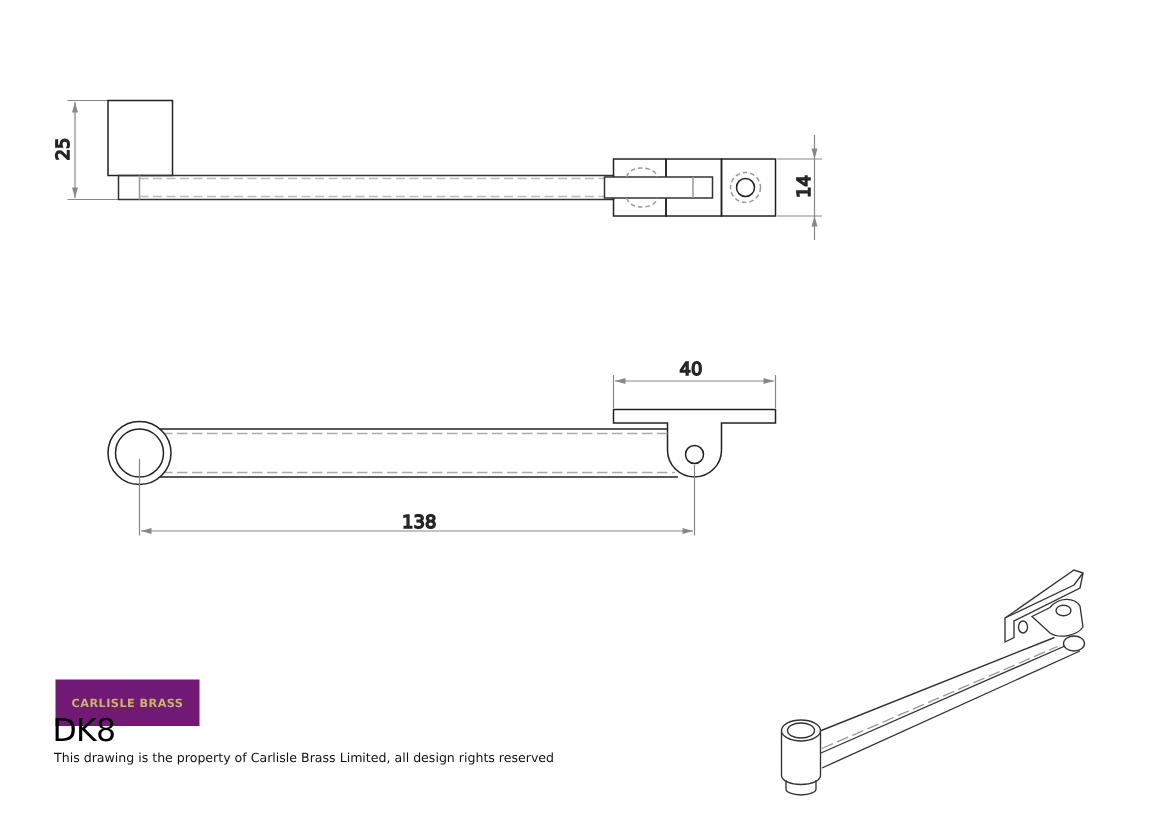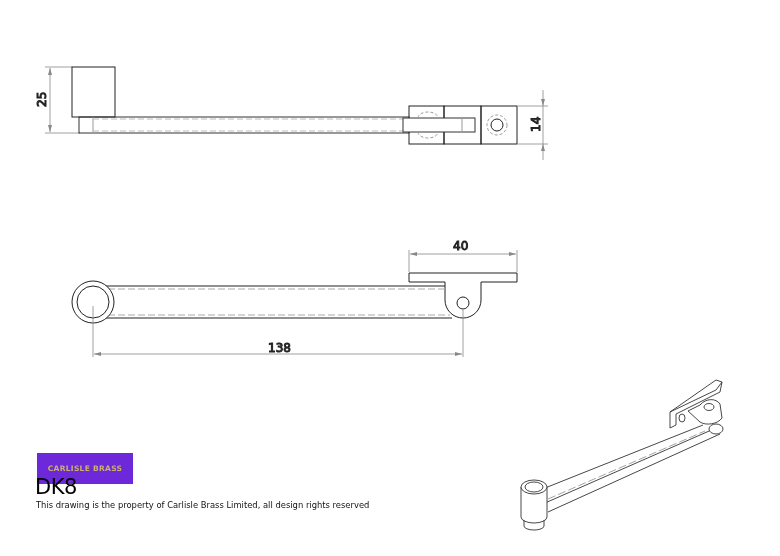--- a/index.html
+++ b/index.html
@@ -1,21 +1,21 @@
 <!DOCTYPE html>
 <html><head>
   <meta charset="utf-8">
   <style>
     html, body { margin: 0; padding: 0; background: #ffffff; }
     body { width: 780px; height: 556px; position: relative; overflow: hidden; font-family: "DejaVu Sans", sans-serif; }
     #drawing { position: absolute; left: 0; top: 0; width: 780px; height: 556px; }
     .dim-text { font-family: "DejaVu Sans", sans-serif; font-size: 12px; fill: #555; }
     .logo {
       position: absolute; left: 37px; top: 453px; width: 96px; height: 31px;
-      background: #6d28d9; display: flex; align-items: center; justify-content: center;
+      background: #701a75; display: flex; align-items: center; justify-content: center;
     }
     .logo span {
       font-family: "DejaVu Sans", sans-serif; font-size: 7.5px; font-weight: bold;
       letter-spacing: 0.3px; color: #c9b26a;
     }
     .code {
       position: absolute; left: 35px; top: 475px; font-family: "DejaVu Sans", sans-serif;
       font-size: 21px; color: #000; line-height: 24px; letter-spacing: -0.5px;
     }
     .notice {

